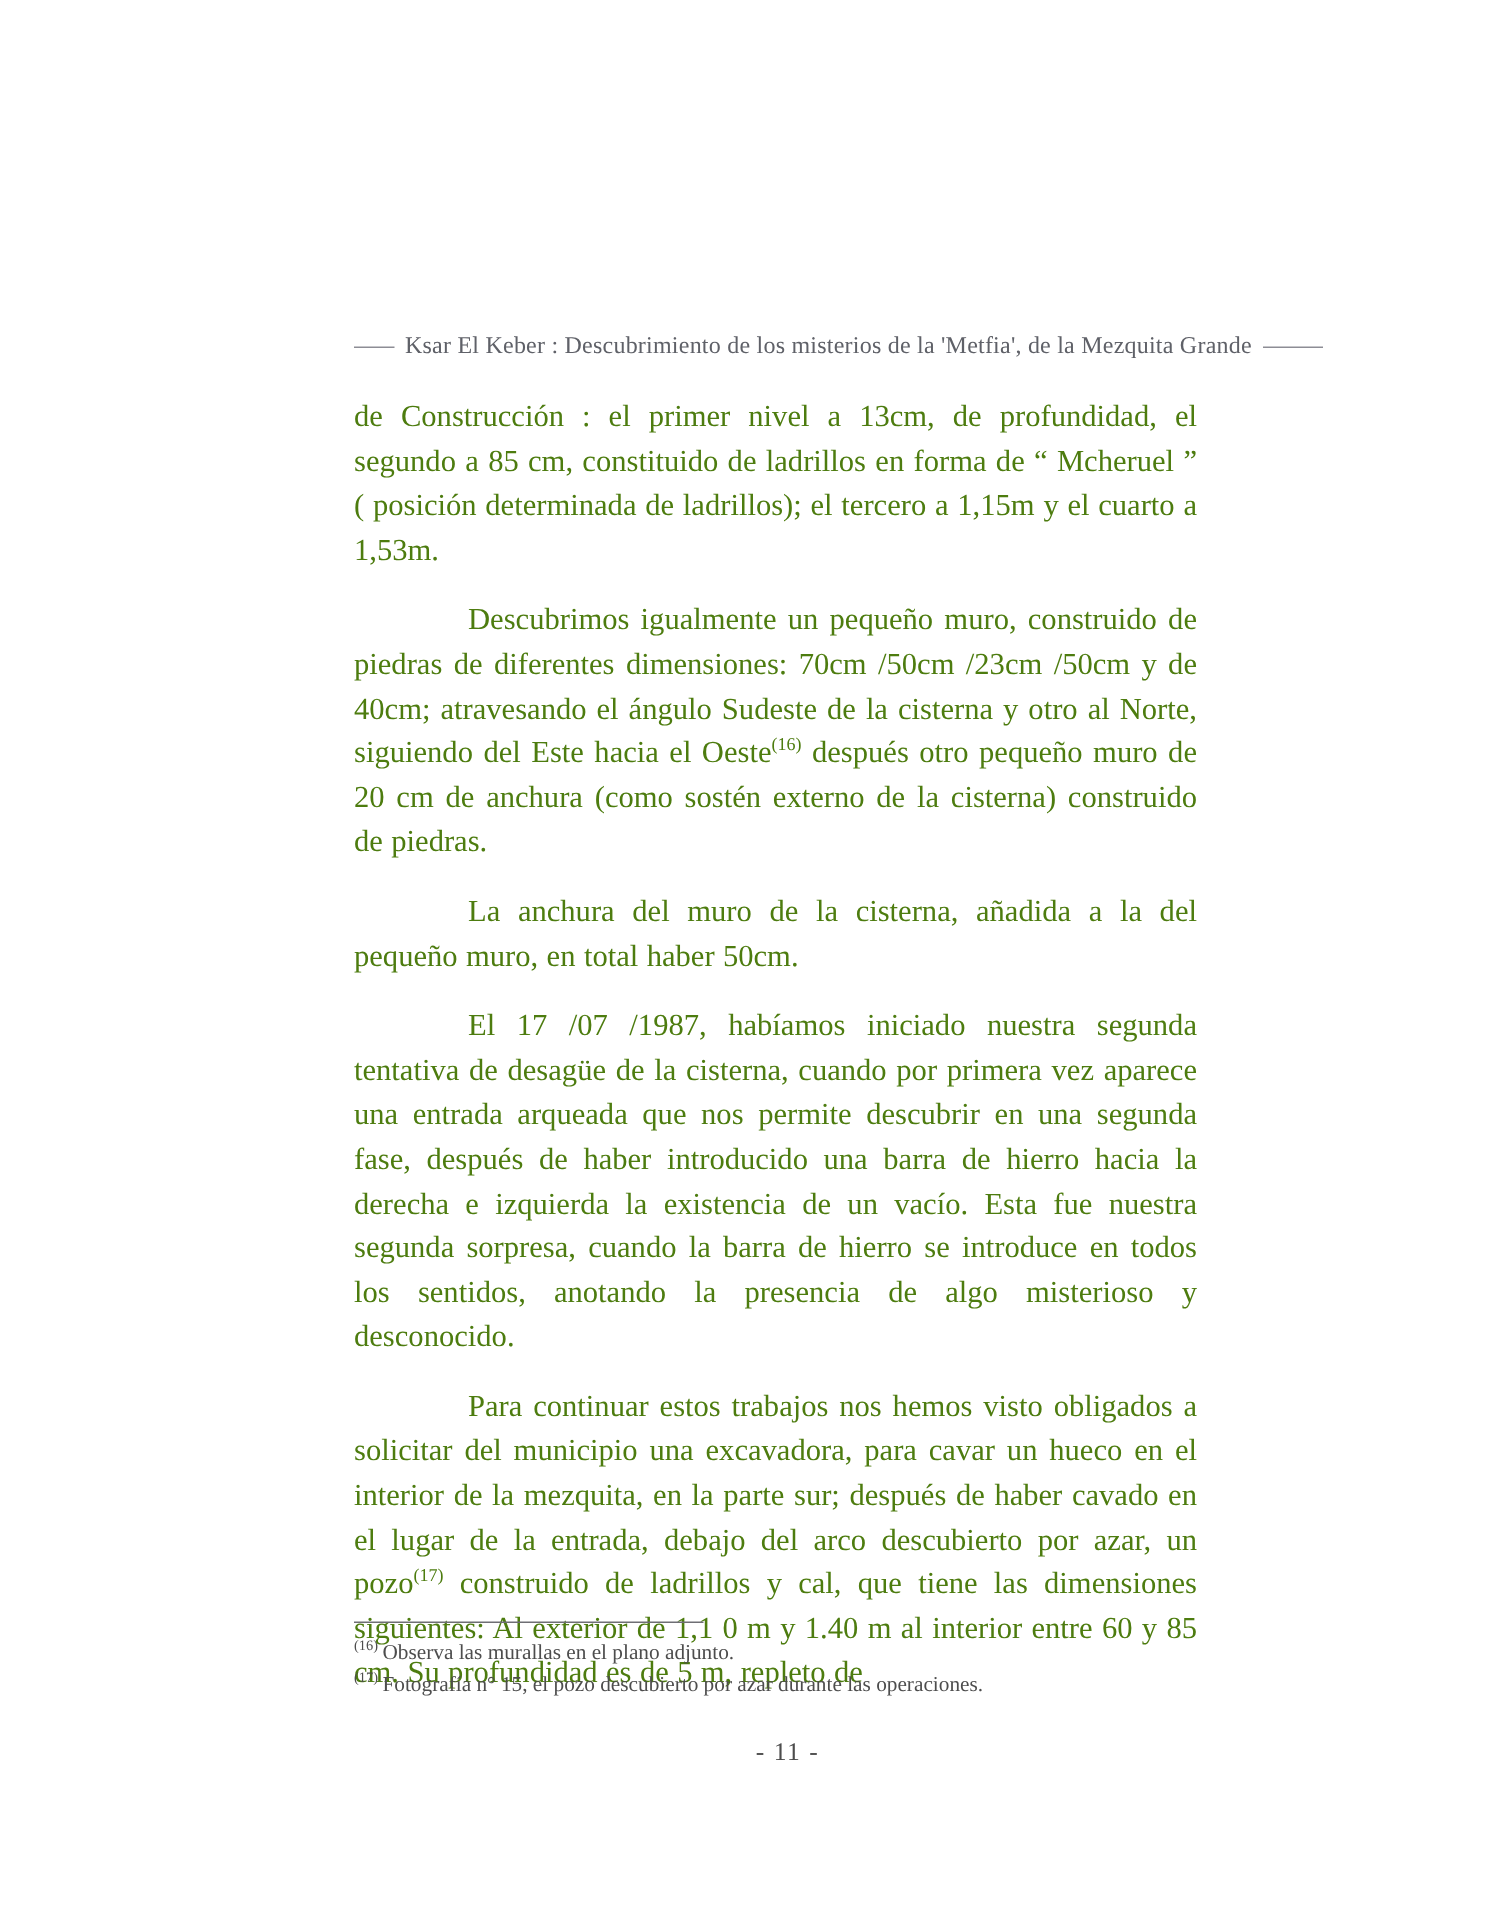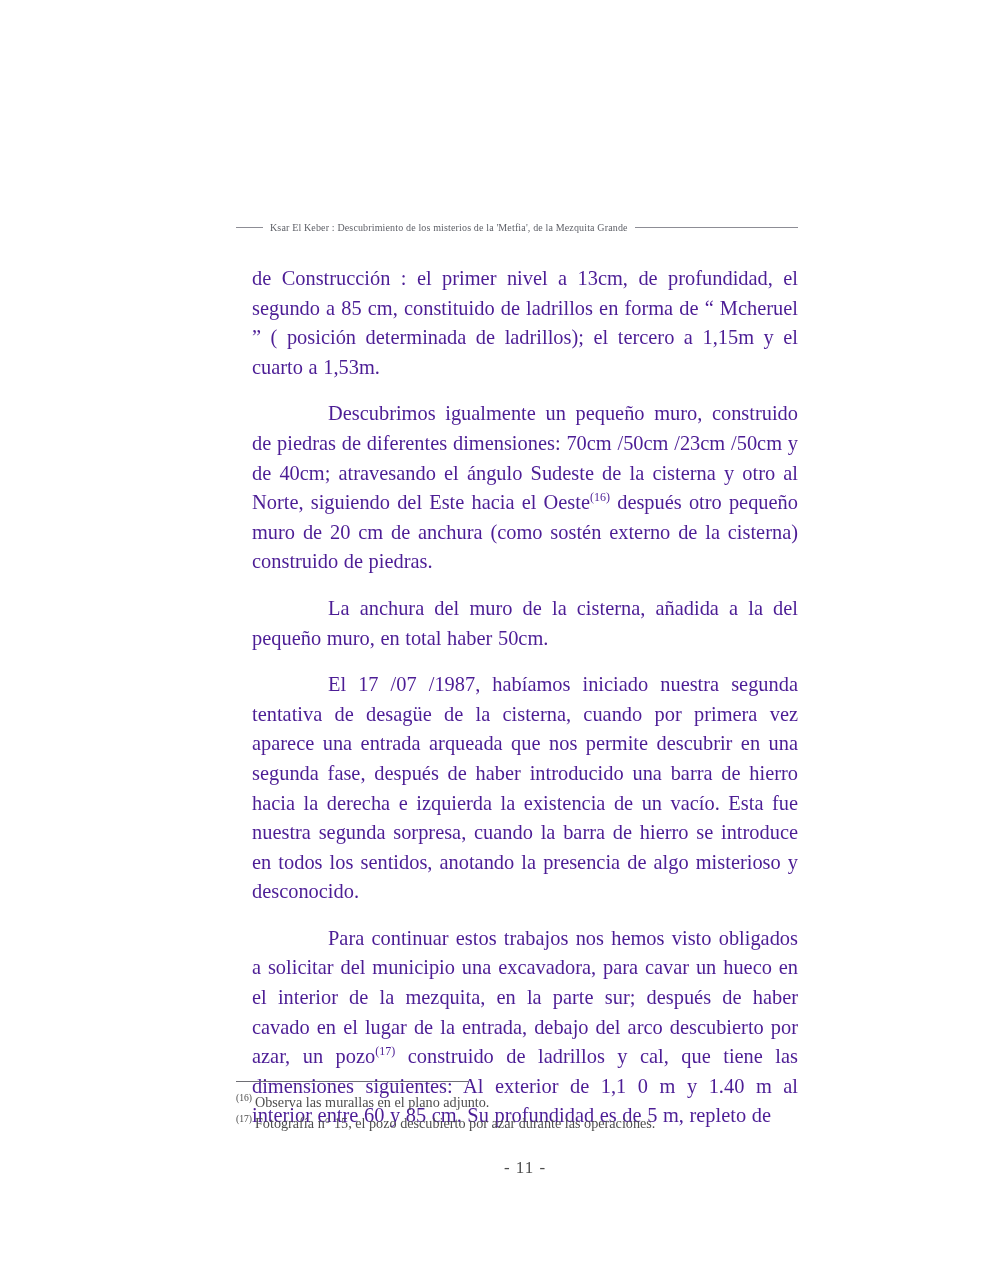--- a/index.html
+++ b/index.html
@@ -33,40 +33,40 @@
     height: 1px;
     background: #8d8d95;
   }
   .rule-long {
     flex: 1 1 auto;
     height: 1px;
     background: #8d8d95;
     min-width: 40px;
   }
   .header-text {
-    font-size: 10px;
+    font-size: 16px;
     letter-spacing: 0.15px;
     color: #5f6168;
     font-family: "Liberation Serif", "DejaVu Serif", serif;
   }
 
   
   .body-block {
     position: absolute;
     left: 236px;
     top: 264px;
     width: 562px;
   }
   p.para {
-    margin: 0 0 17px 16px;
+    margin: 0 0 17px 0;
     text-align: justify;
     text-indent: 76px;
     font-size: 20.4px;
     line-height: 29.6px;
-    color: #4c1d95;
+    color: #4d7c0f;
     word-spacing: 0.5px;
   }
   p.para.no-indent {
     text-indent: 0;
   }
   p.para:last-child {
     margin-bottom: 0;
   }
   sup.fn-ref {
     font-size: 12px;

